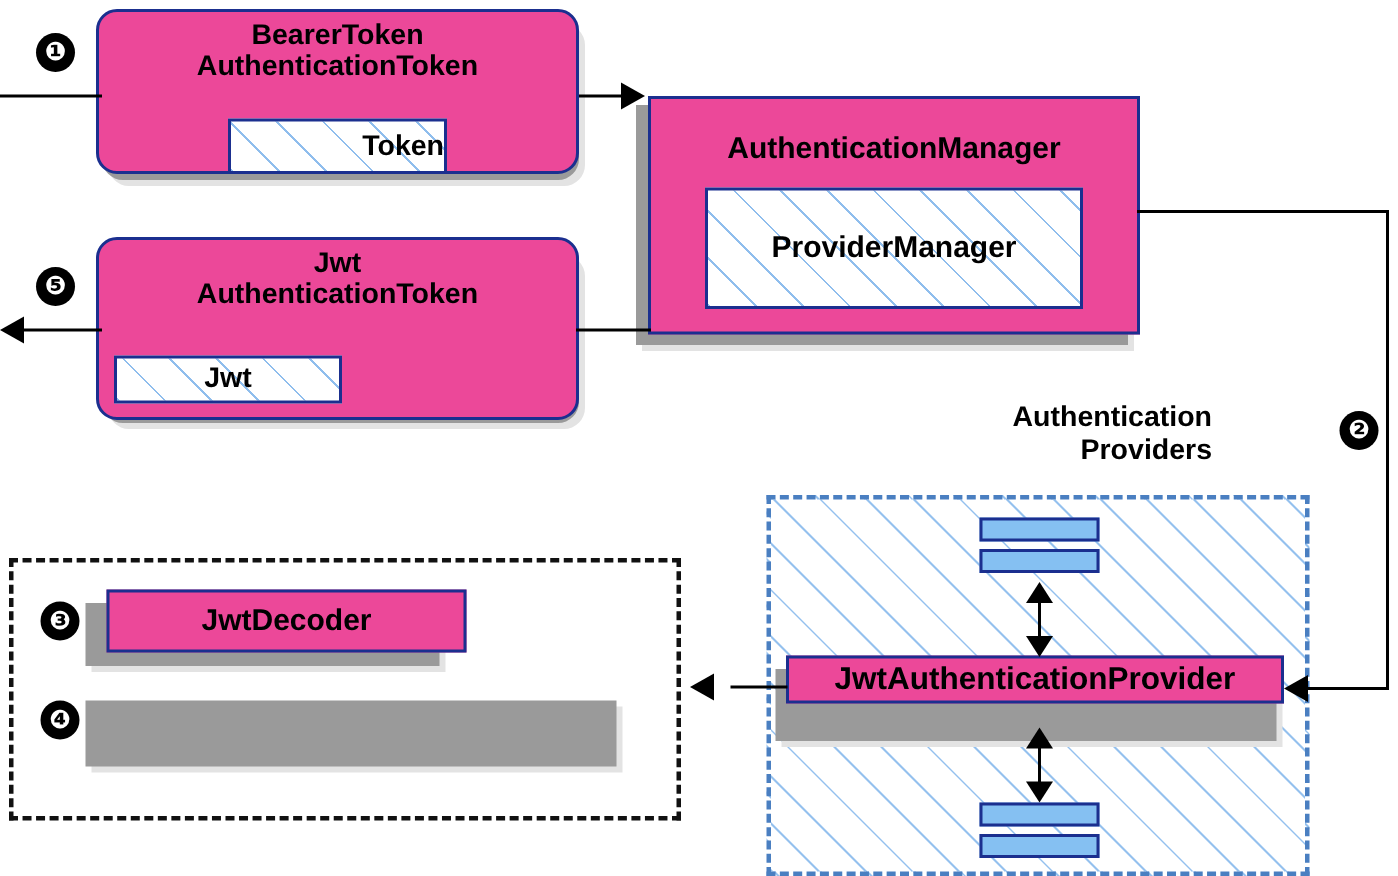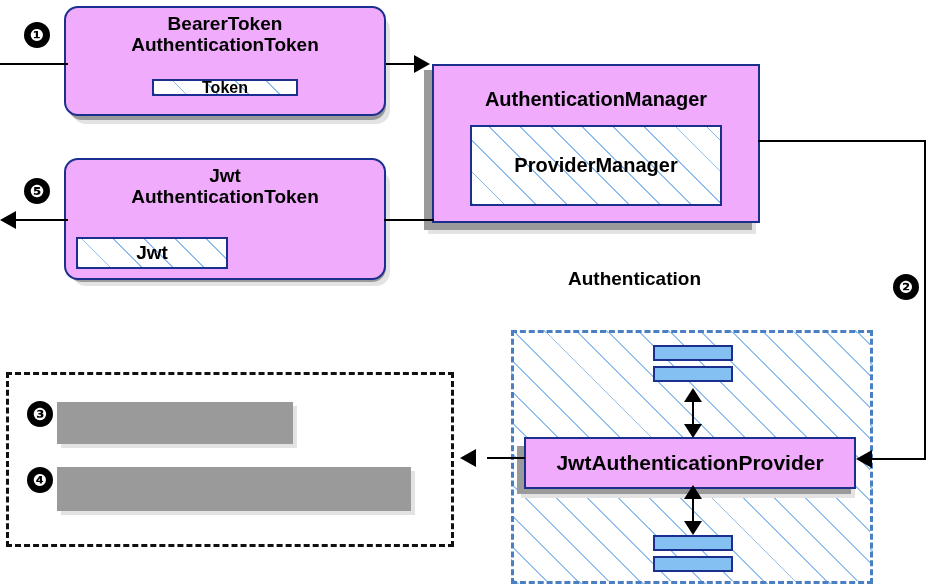--- a/index.html
+++ b/index.html
@@ -15,21 +15,21 @@
     width: 932px;
     height: 584px;
     background: #ffffff;
     overflow: hidden;
   }
 
   
   .node {
     position: absolute;
     box-sizing: border-box;
-    background: #f0abfc;
+    background: #ec4899;
     border: 2px solid #1b2f8f;
     color: #000000;
     font-weight: bold;
     display: flex;
     align-items: center;
     justify-content: center;
     text-align: center;
     line-height: 1.1;
     z-index: 6;
   }
@@ -138,21 +138,21 @@
   .arrow-down {
     border-left: 9px solid transparent;
     border-right: 9px solid transparent;
     border-top: 14px solid #000;
   }
 
   .caption {
     position: absolute;
     font-weight: bold;
     color: #000;
-    text-align: left;
+    text-align: right;
     line-height: 1.15;
     z-index: 9;
   }
 
   .minibar {
     position: absolute;
     box-sizing: border-box;
     background: #85c0f2;
     border: 2px solid #1b2f8f;
     z-index: 6;
@@ -162,21 +162,21 @@
 <body>
 
 <div id="canvas">
 
   <div class="shadow-light" style="left:72px; top:16px; width:318px; height:108px; border-radius:14px;"></div>
   <div class="shadow-dark" style="left:68px; top:12px; width:318px; height:108px; border-radius:14px;"></div>
   <div class="node rounded" style="left:64px; top:6px; width:322px; height:110px; flex-direction:column; justify-content:flex-start; padding-top:6px; font-size:19px;">
     <div>BearerToken</div>
     <div>AuthenticationToken</div>
   </div>
-  <div class="hatchbox" style="left:152px; top:79px; width:146px; height:17px; font-size:16px;">
+  <div class="hatchbox" style="left:152px; top:79px; width:146px; height:37px; font-size:19px;justify-content:flex-end;">
     <span>Token</span>
   </div>
   <div class="bullet" style="left:24px; top:22px;">❶</div>
 
   <div class="hline" style="left:0px; top:63px; width:68px;"></div>
 
   <div class="shadow-light" style="left:72px; top:170px; width:318px; height:116px; border-radius:14px;"></div>
   <div class="shadow-dark" style="left:68px; top:166px; width:318px; height:116px; border-radius:14px;"></div>
   <div class="node rounded" style="left:64px; top:158px; width:322px; height:122px; flex-direction:column; justify-content:flex-start; padding-top:6px; font-size:19px;">
     <div>Jwt</div>
@@ -205,50 +205,54 @@
   <div class="hline" style="left:384px; top:219px; width:50px;"></div>
 
   <div class="hline" style="left:758px; top:140px; width:168px;"></div>
   <div class="vline" style="left:924px; top:140px; height:319px;"></div>
   <div class="hline" style="left:872px; top:458px; width:54px;"></div>
   <div class="arrow arrow-left" style="left:856px; top:450px;"></div>
   <div class="bullet" style="left:893px; top:274px;">❷</div>
 
   <div class="caption" style="left:568px; top:268px; width:240px; font-size:19px;">
     <div>Authentication</div>
+    <div>Providers</div>
   </div>
 
   <div class="dashed-hatch" style="left:511px; top:330px; width:362px; height:254px;"></div>
 
   <div class="minibar" style="left:653px; top:345px; width:80px; height:16px;"></div>
   <div class="minibar" style="left:653px; top:366px; width:80px; height:16px;"></div>
 
   <div class="vline" style="left:692px; top:392px; height:40px;"></div>
   <div class="arrow arrow-up" style="left:684px; top:388px;"></div>
   <div class="arrow arrow-down" style="left:684px; top:424px;"></div>
 
   <div class="shadow-light" style="left:521px; top:450px; width:334px; height:48px;"></div>
   <div class="shadow-dark" style="left:517px; top:446px; width:334px; height:48px;"></div>
-  <div class="node" style="left:524px; top:437px; width:332px; height:52px; font-size:21px;">
+  <div class="node" style="left:524px; top:437px; width:332px; height:32px; font-size:21px;">
     <span>JwtAuthenticationProvider</span>
   </div>
 
   <div class="vline" style="left:692px; top:489px; height:40px;"></div>
   <div class="arrow arrow-up" style="left:684px; top:485px;"></div>
   <div class="arrow arrow-down" style="left:684px; top:521px;"></div>
 
   <div class="minibar" style="left:653px; top:535px; width:80px; height:16px;"></div>
   <div class="minibar" style="left:653px; top:556px; width:80px; height:16px;"></div>
 
   <div class="dashed-plain" style="left:6px; top:372px; width:448px; height:175px;"></div>
 
   <div class="hline" style="left:487px; top:457px; width:38px;"></div>
   <div class="arrow arrow-left" style="left:460px; top:449px;"></div>
 
   <div class="shadow-light" style="left:61px; top:406px; width:236px; height:42px;"></div>
   <div class="shadow-dark" style="left:57px; top:402px; width:236px; height:42px;"></div>
+  <div class="node" style="left:71px; top:393px; width:240px; height:42px; font-size:20px;">
+    <span>JwtDecoder</span>
+  </div>
   <div class="bullet" style="left:27px; top:401px;">❸</div>
 
   <div class="shadow-light" style="left:61px; top:471px; width:354px; height:44px;"></div>
   <div class="shadow-dark" style="left:57px; top:467px; width:354px; height:44px;"></div>
   <div class="bullet" style="left:27px; top:467px;">❹</div>
 
 </div>
 
 </body></html>

